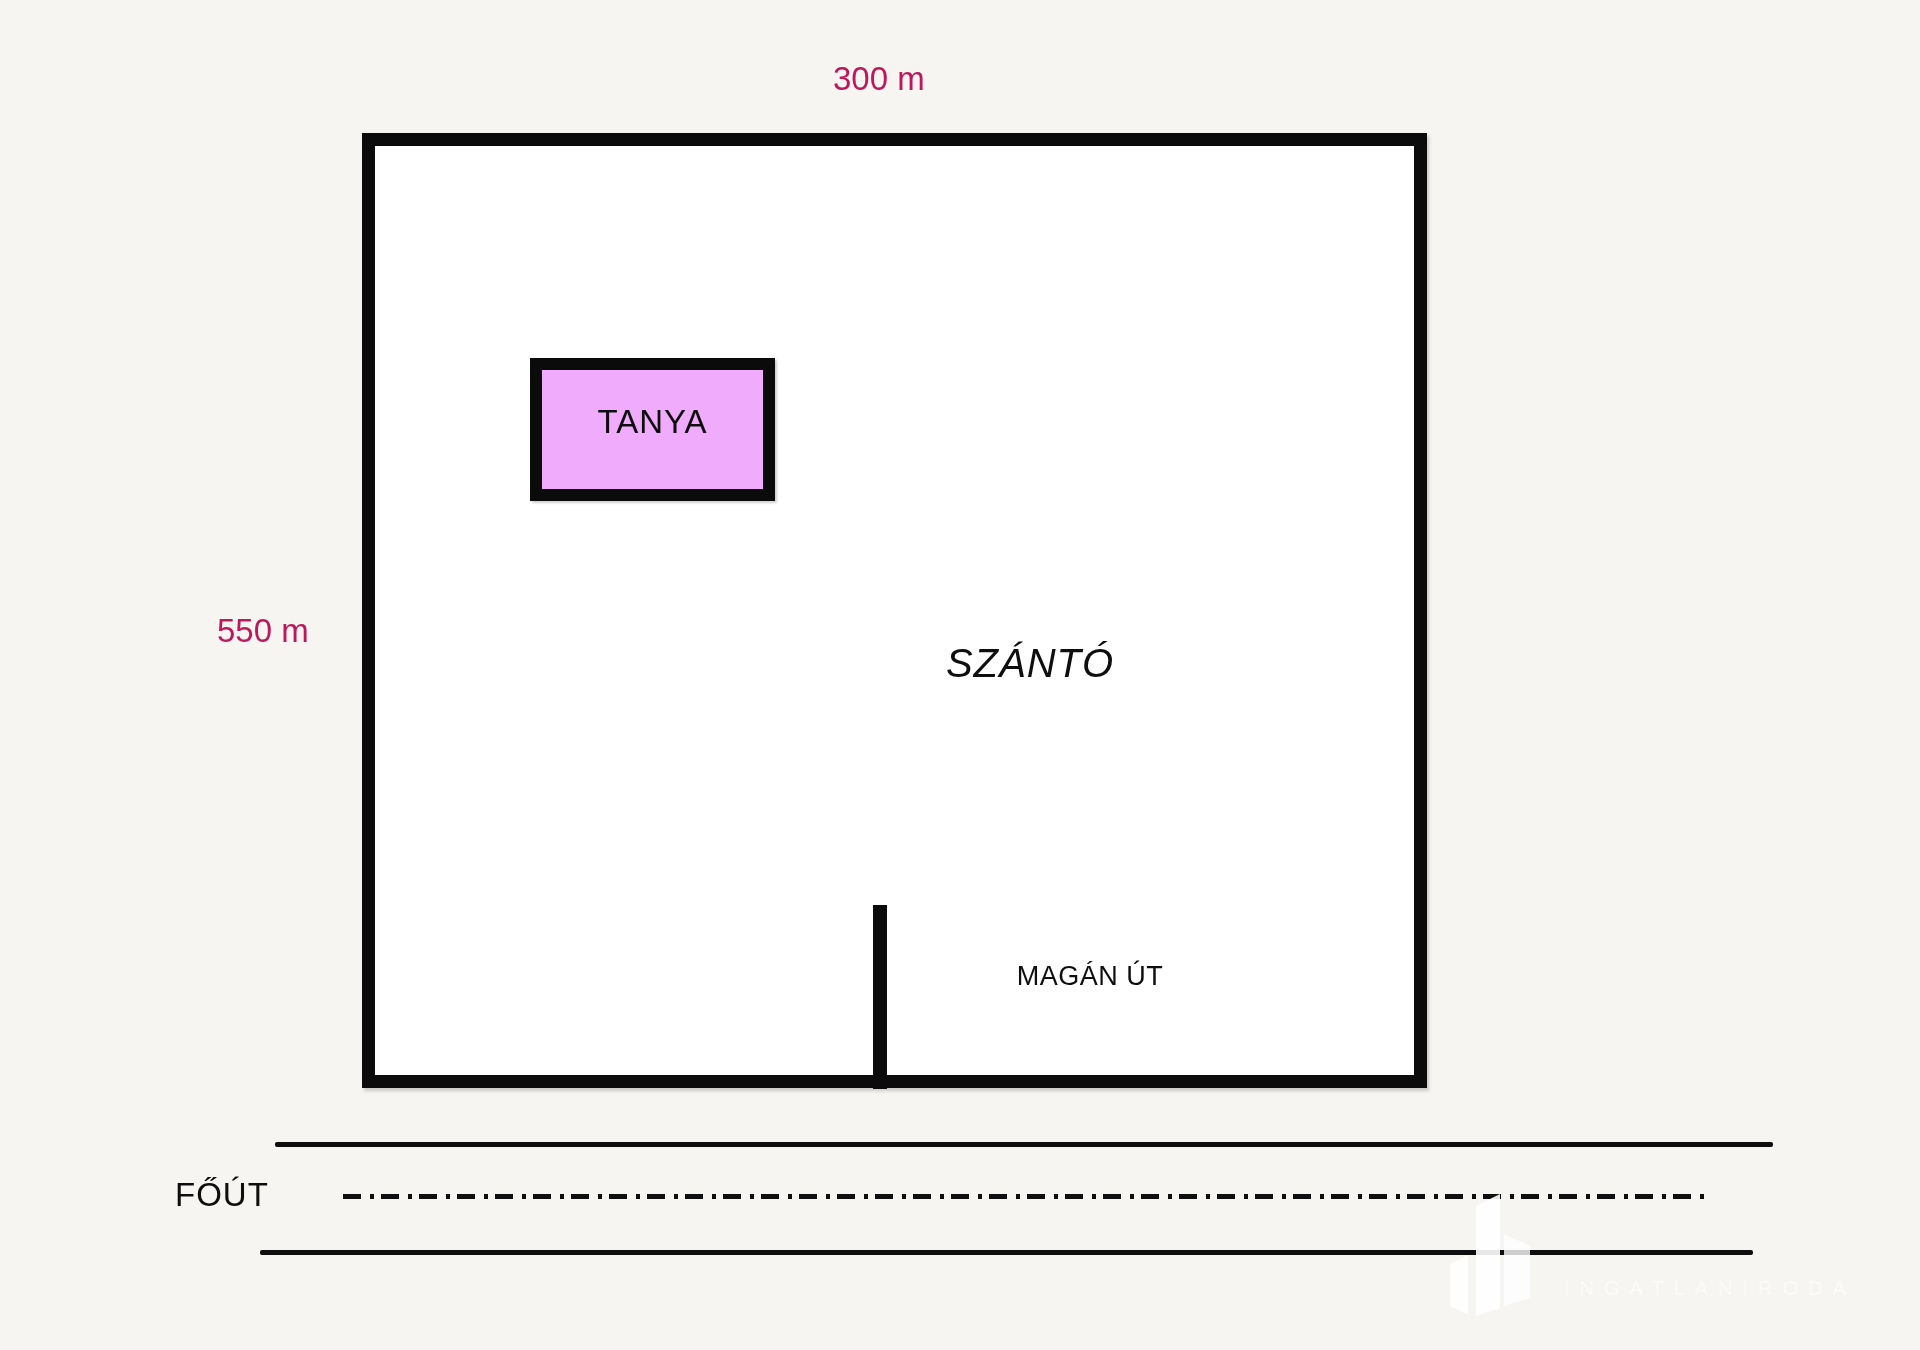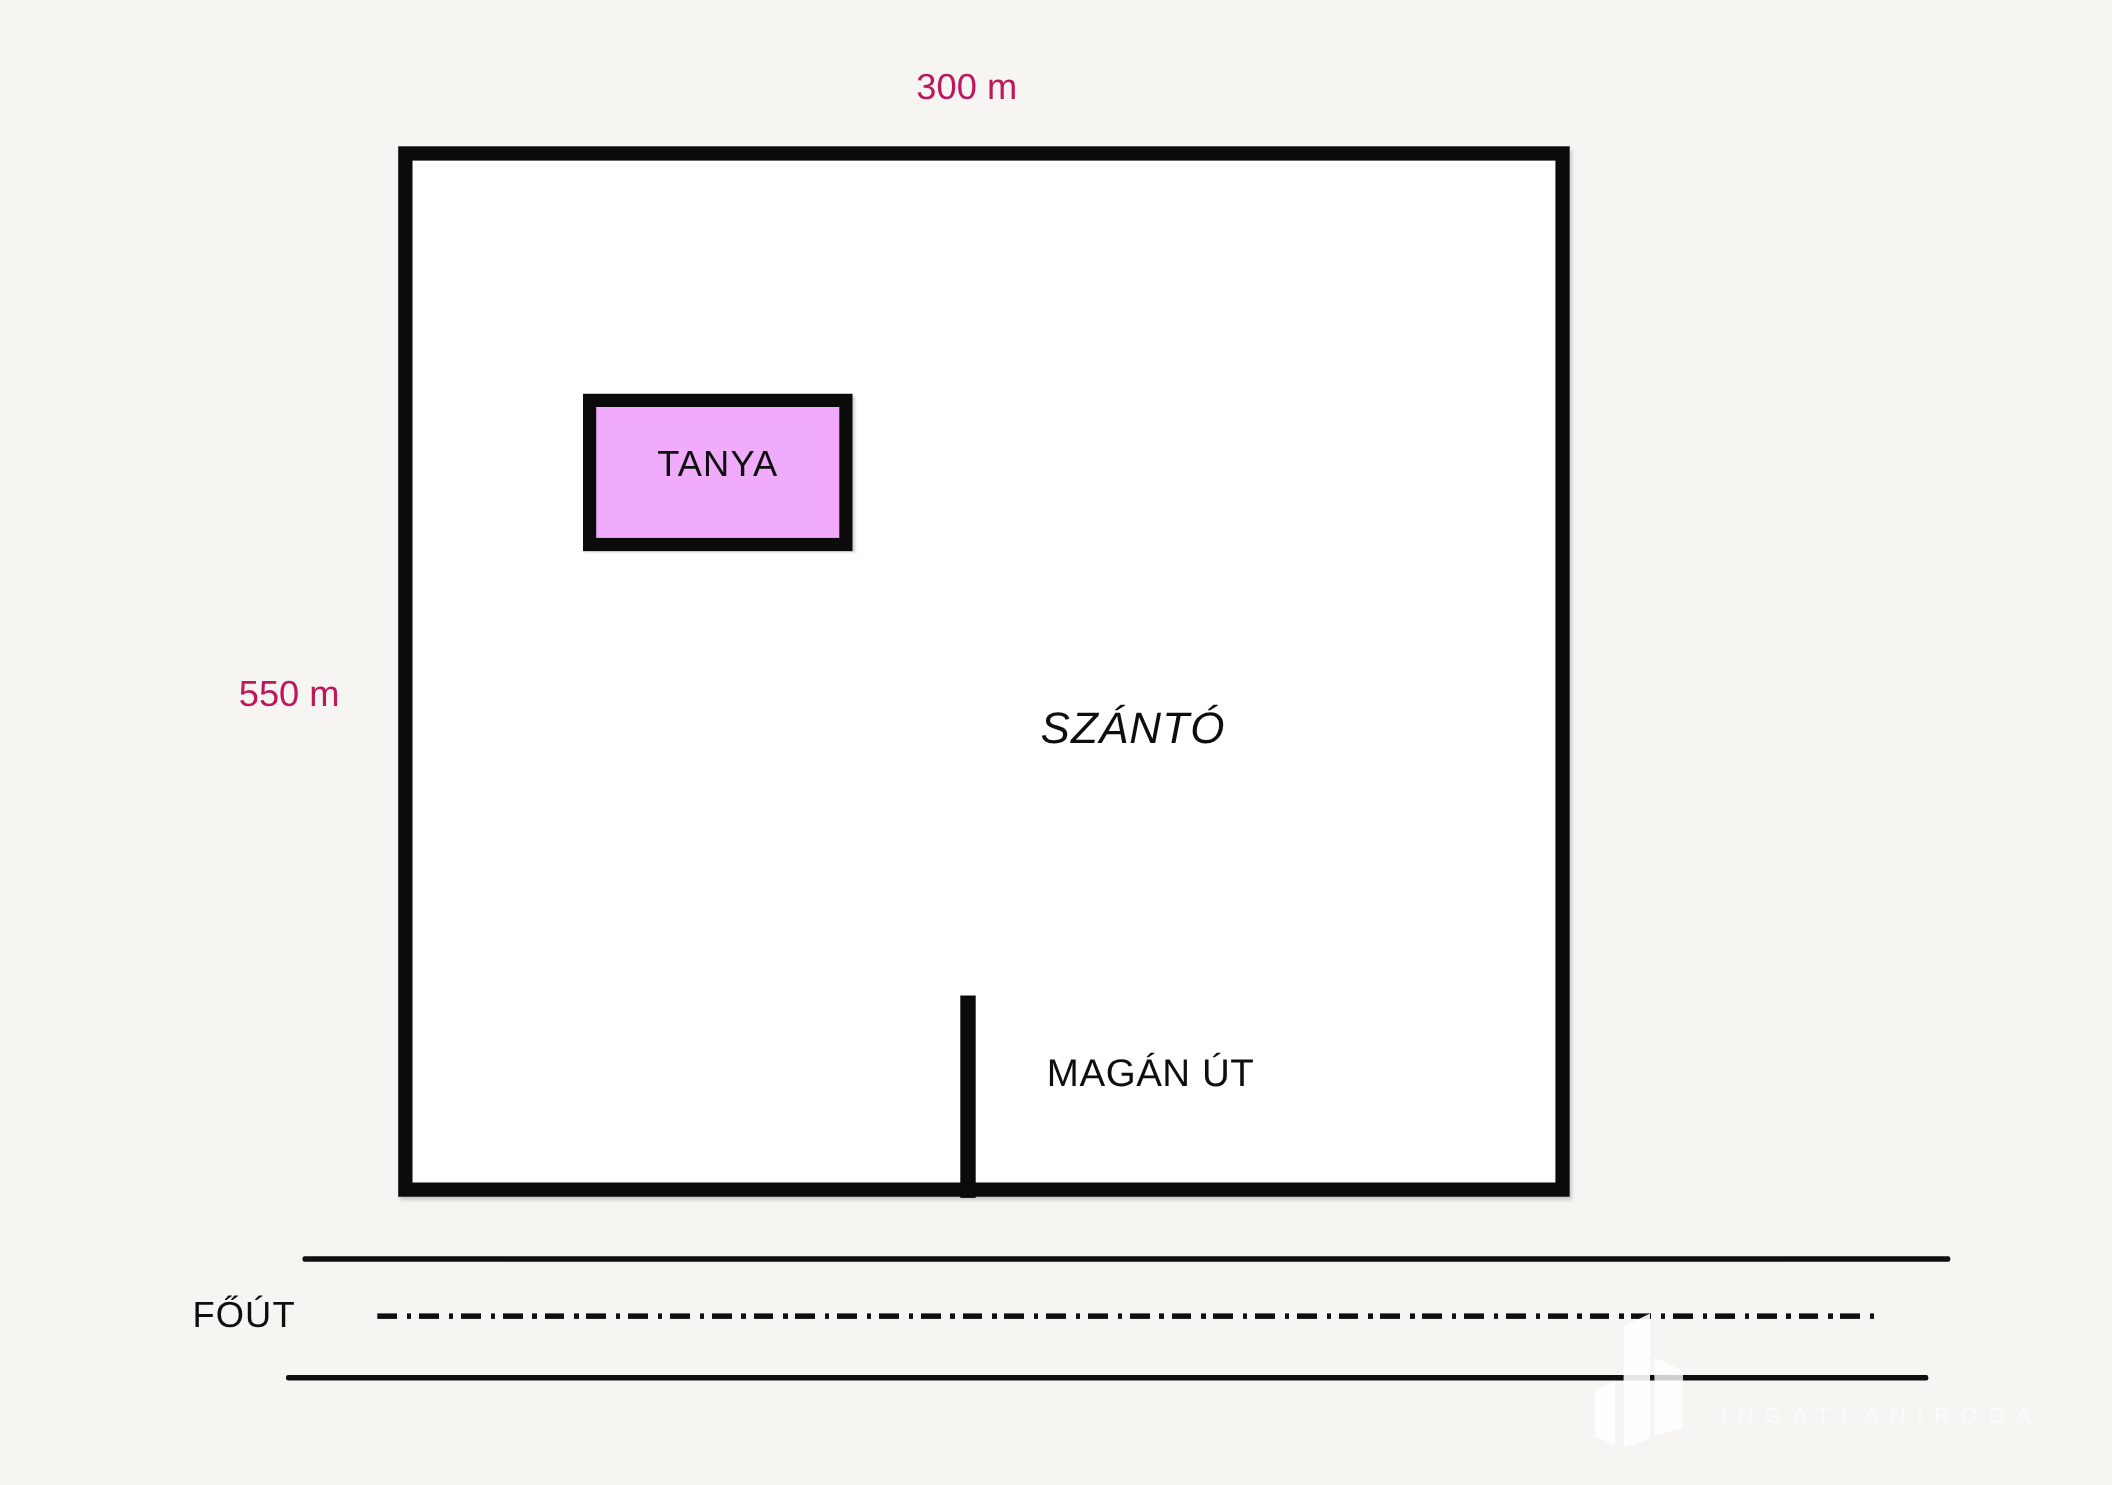--- a/index.html
+++ b/index.html
@@ -69,24 +69,24 @@
   .private-road-line {
     position: absolute;
     left: 873px;
     top: 905px;
     width: 14px;
     height: 184px;
     background: #0b0b0b;
   }
   .private-road-label {
     position: absolute;
-    left: 1046px;
+    left: 1090px;
     top: 976px;
     transform: translate(-50%, -50%);
-    font-size: 35px;
+    font-size: 27px;
     letter-spacing: 0.5px;
     white-space: nowrap;
   }
   
   .road-edge {
     position: absolute;
     height: 5px;
     background: #0e0e0e;
     border-radius: 2px;
   }

